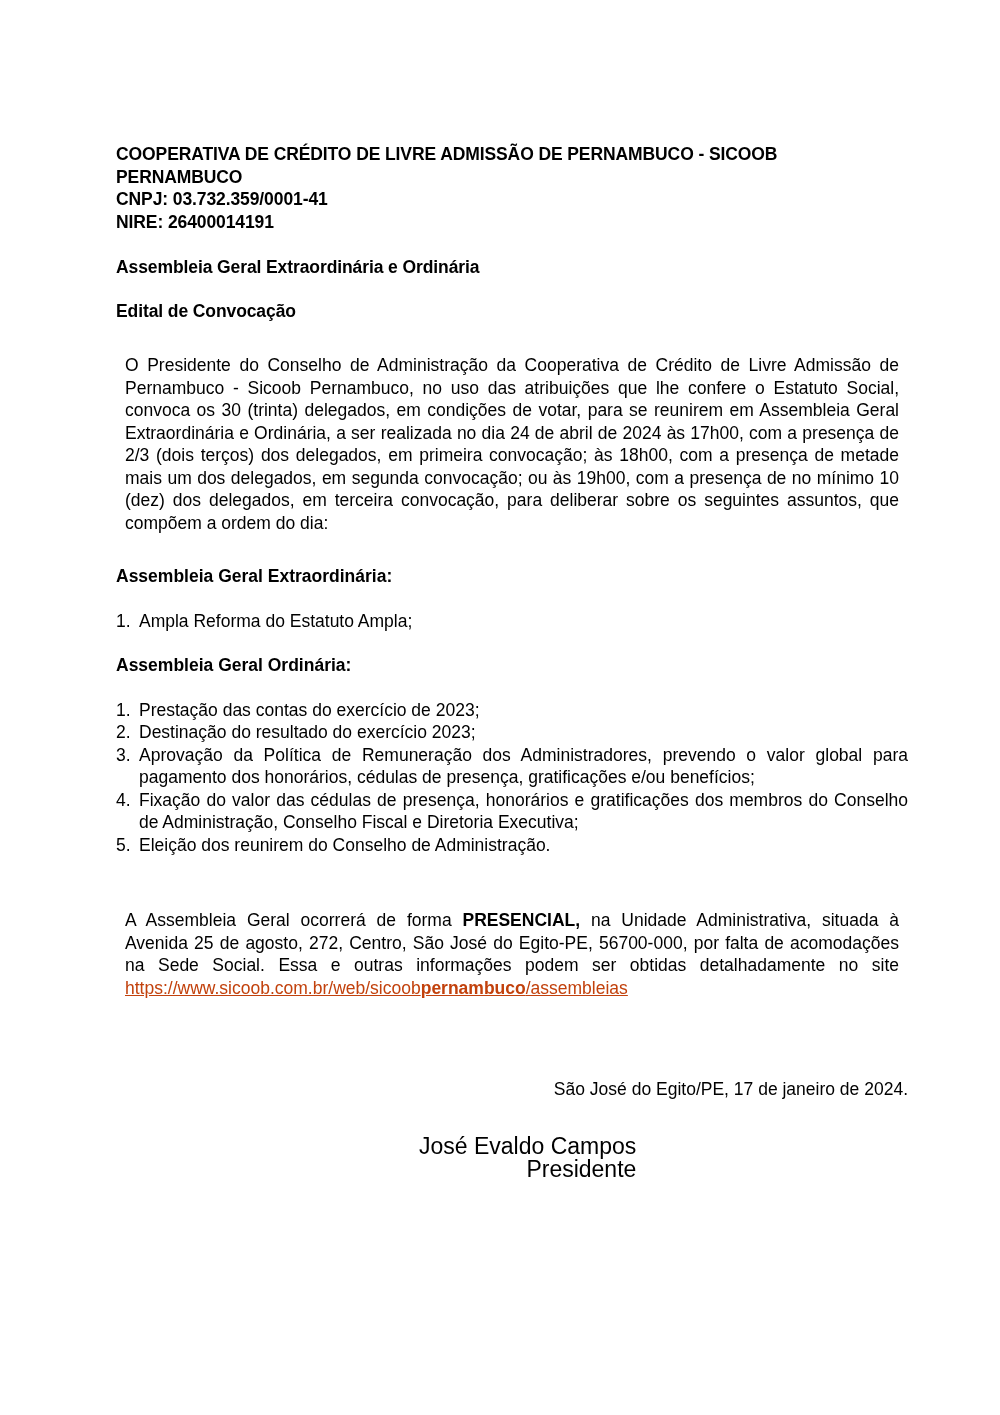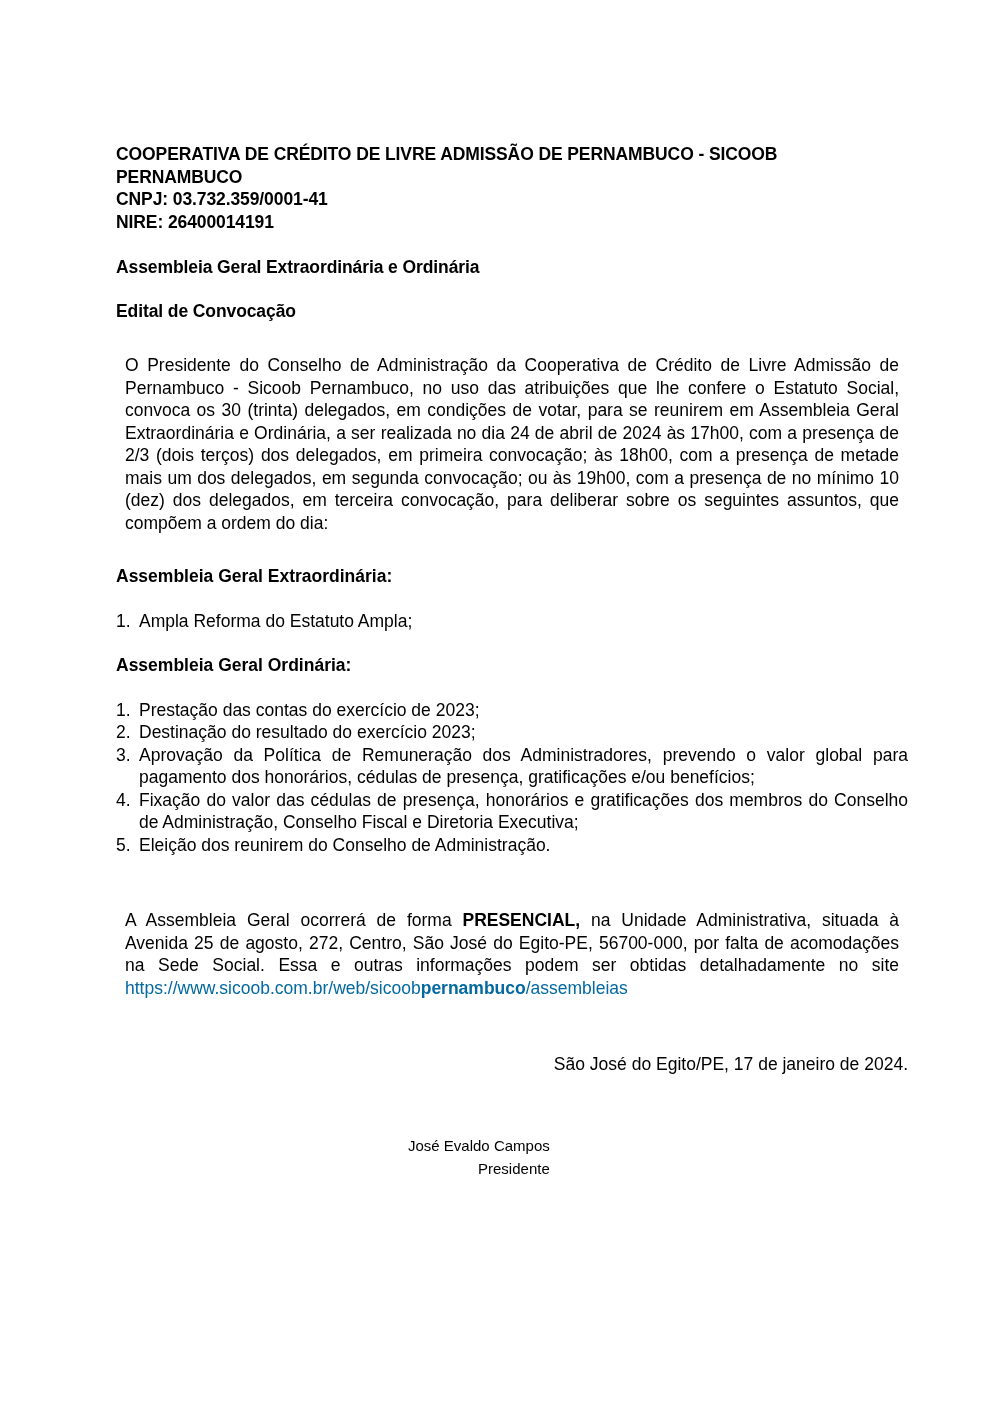--- a/index.html
+++ b/index.html
@@ -7,23 +7,23 @@
          font-family: "Liberation Sans", sans-serif; color: #000; }
   .page { position: absolute; left: 116px; top: 143px; width: 792px; font-size: 17.5px; line-height: 22.5px; }
   .bold { font-weight: bold; }
   .header-line { font-weight: bold; text-align: left; letter-spacing: -0.1px; }
   .block { margin: 9px; }
   .justify { text-align: justify; }
   ol.items { list-style: none; margin: 0; padding: 0; }
   ol.items li { display: flex; text-align: justify; }
   ol.items li .num { width: 23px; flex: 0 0 23px; }
   ol.items li .txt { flex: 1; text-align: justify; }
-  a.link { color: #0369a1; }
-  .right { text-align: right; }
-  .sign { position: absolute; left: 408px; top: 1135px; font-size: 15px; line-height: 22.5px; }
+  a.link { color: #c2410c; text-decoration: underline; }
+  .right { text-align: right; margin-top: 25px; }
+  .sign { position: absolute; left: 419px; top: 1135px; font-size: 23px; line-height: 22.5px; }
   .sign .role { font-weight: normal; text-align: right; }
 </style>
 </head>
 <body>
 
 <div class="page">
   <div class="header-line">COOPERATIVA DE CRÉDITO DE LIVRE ADMISSÃO DE PERNAMBUCO - SICOOB</div>
   <div class="header-line">PERNAMBUCO</div>
   <div class="header-line">CNPJ: 03.732.359/0001-41</div>
   <div class="header-line">NIRE: 26400014191</div>

